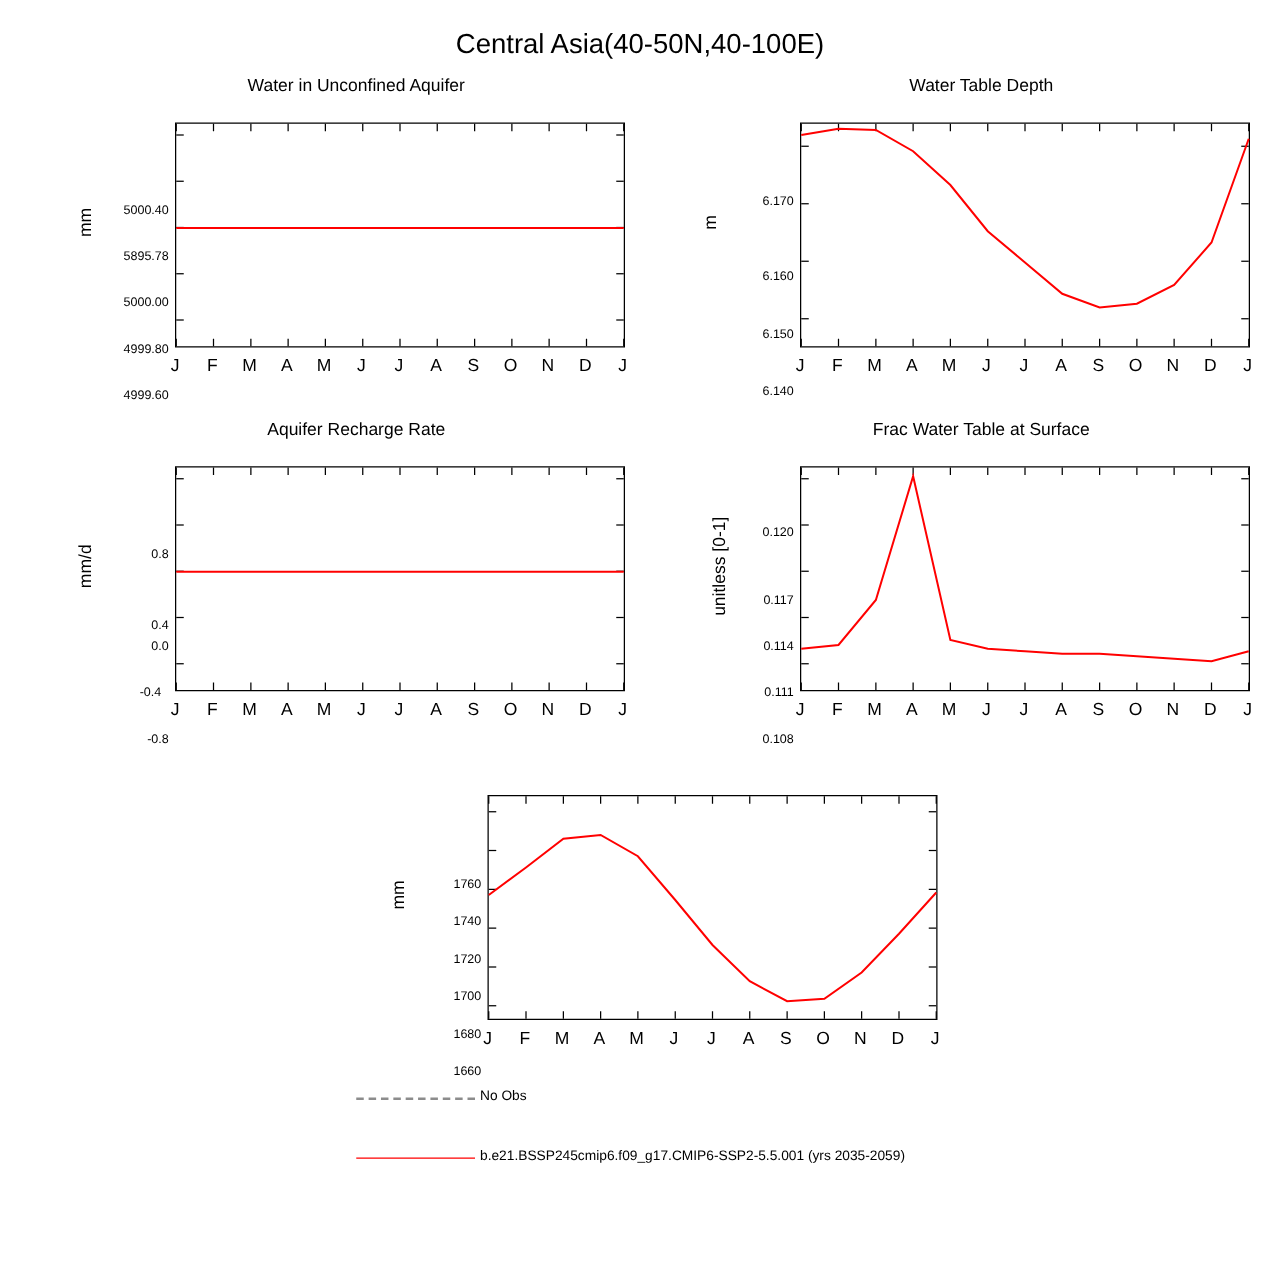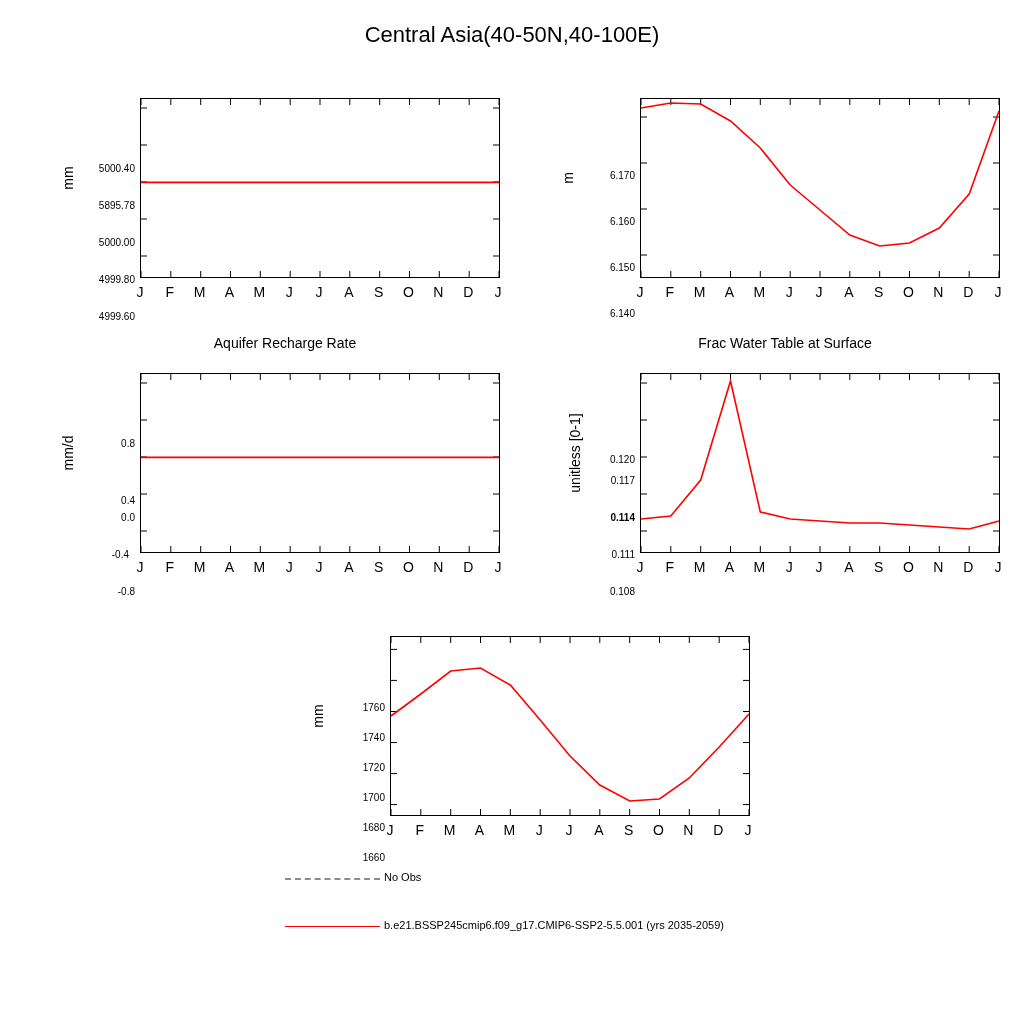--- a/index.html
+++ b/index.html
@@ -55,20 +55,21 @@
   .legend-text{
     position:absolute;font-size:11px;white-space:nowrap;
   }
 </style>
 </head>
 <body>
 
 <div class="page-title">Central Asia(40-50N,40-100E)</div>
 
 <div class="panel" style="left:60px;top:60px;width:450px;height:240px;">
+  <div class="panel-title">Water in Unconfined Aquifer</div>
   <div class="ylabel" style="left:-22px;top:110px;width:60px;text-align:center;transform:rotate(-90deg);">mm</div>
 
   <div class="ytick" style="left:-10px;top:103px;width:85px;">5000.40</div>
   <div class="ytick" style="left:-10px;top:140px;width:85px;">5895.78</div>
   <div class="ytick" style="left:-10px;top:177px;width:85px;">5000.00</div>
   <div class="ytick" style="left:-10px;top:214px;width:85px;">4999.80</div>
   <div class="ytick" style="left:-10px;top:251px;width:85px;">4999.60</div>
 
   <div class="plotbox" style="left:80px;top:38px;width:360px;height:180px;">
     <svg width="358" height="178" viewBox="0 0 358 178">
@@ -125,23 +126,24 @@
   <div class="xtick" style="left:249px;top:224px;width:20px;">J</div>
   <div class="xtick" style="left:278.8px;top:224px;width:20px;">A</div>
   <div class="xtick" style="left:308.7px;top:224px;width:20px;">S</div>
   <div class="xtick" style="left:338.5px;top:224px;width:20px;">O</div>
   <div class="xtick" style="left:368.3px;top:224px;width:20px;">N</div>
   <div class="xtick" style="left:398.2px;top:224px;width:20px;">D</div>
   <div class="xtick" style="left:428px;top:224px;width:20px;">J</div>
 </div>
 
 <div class="panel" style="left:560px;top:60px;width:450px;height:240px;">
+  <div class="panel-title">Water Table Depth</div>
   <div class="ylabel" style="left:-22px;top:110px;width:60px;text-align:center;transform:rotate(-90deg);">m</div>
 
-  <div class="ytick" style="left:0px;top:110px;width:75px;">6.170</div>
+  <div class="ytick" style="left:0px;top:96px;width:75px;">6.170</div>
   <div class="ytick" style="left:0px;top:156px;width:75px;">6.160</div>
   <div class="ytick" style="left:0px;top:202px;width:75px;">6.150</div>
   <div class="ytick" style="left:0px;top:248px;width:75px;">6.140</div>
 
   <div class="plotbox" style="left:80px;top:38px;width:360px;height:180px;">
     <svg width="358" height="178" viewBox="0 0 358 178">
       <g stroke="#000" stroke-width="1">
         <line x1="0" y1="0" x2="0" y2="6"></line>
         <line x1="29.8" y1="0" x2="29.8" y2="6"></line>
           <line x1="59.7" y1="0" x2="59.7" y2="6"></line>
@@ -262,23 +264,23 @@
   <div class="xtick" style="left:338.5px;top:224px;width:20px;">O</div>
   <div class="xtick" style="left:368.3px;top:224px;width:20px;">N</div>
   <div class="xtick" style="left:398.2px;top:224px;width:20px;">D</div>
   <div class="xtick" style="left:428px;top:224px;width:20px;">J</div>
 </div>
 
 <div class="panel" style="left:560px;top:335px;width:450px;height:240px;">
   <div class="panel-title">Frac Water Table at Surface</div>
   <div class="ylabel" style="left:-45px;top:110px;width:120px;text-align:center;transform:rotate(-90deg);">unitless [0-1]</div>
 
-  <div class="ytick" style="left:0px;top:119px;width:75px;text-align:right;">0.120</div>
+  <div class="ytick" style="left:0px;top:86px;width:75px;text-align:right;">0.120</div>
   <div class="ytick" style="left:0px;top:140px;width:75px;">0.117</div>
-  <div class="ytick" style="left:0px;top:177px;width:75px;font-weight:bold;">0.114</div>
+  <div class="ytick" style="left:0px;top:177px;width:75px;">0.114</div>
   <div class="ytick" style="left:0px;top:214px;width:75px;">0.111</div>
   <div class="ytick" style="left:0px;top:251px;width:75px;">0.108</div>
 
   <div class="plotbox" style="left:80px;top:38px;width:360px;height:180px;">
     <svg width="358" height="178" viewBox="0 0 358 178">
       <g stroke="#000" stroke-width="1">
         <line x1="0" y1="0" x2="0" y2="6"></line>
         <line x1="29.8" y1="0" x2="29.8" y2="6"></line>
           <line x1="59.7" y1="0" x2="59.7" y2="6"></line>
         <line x1="89.5" y1="0" x2="89.5" y2="6"></line>

